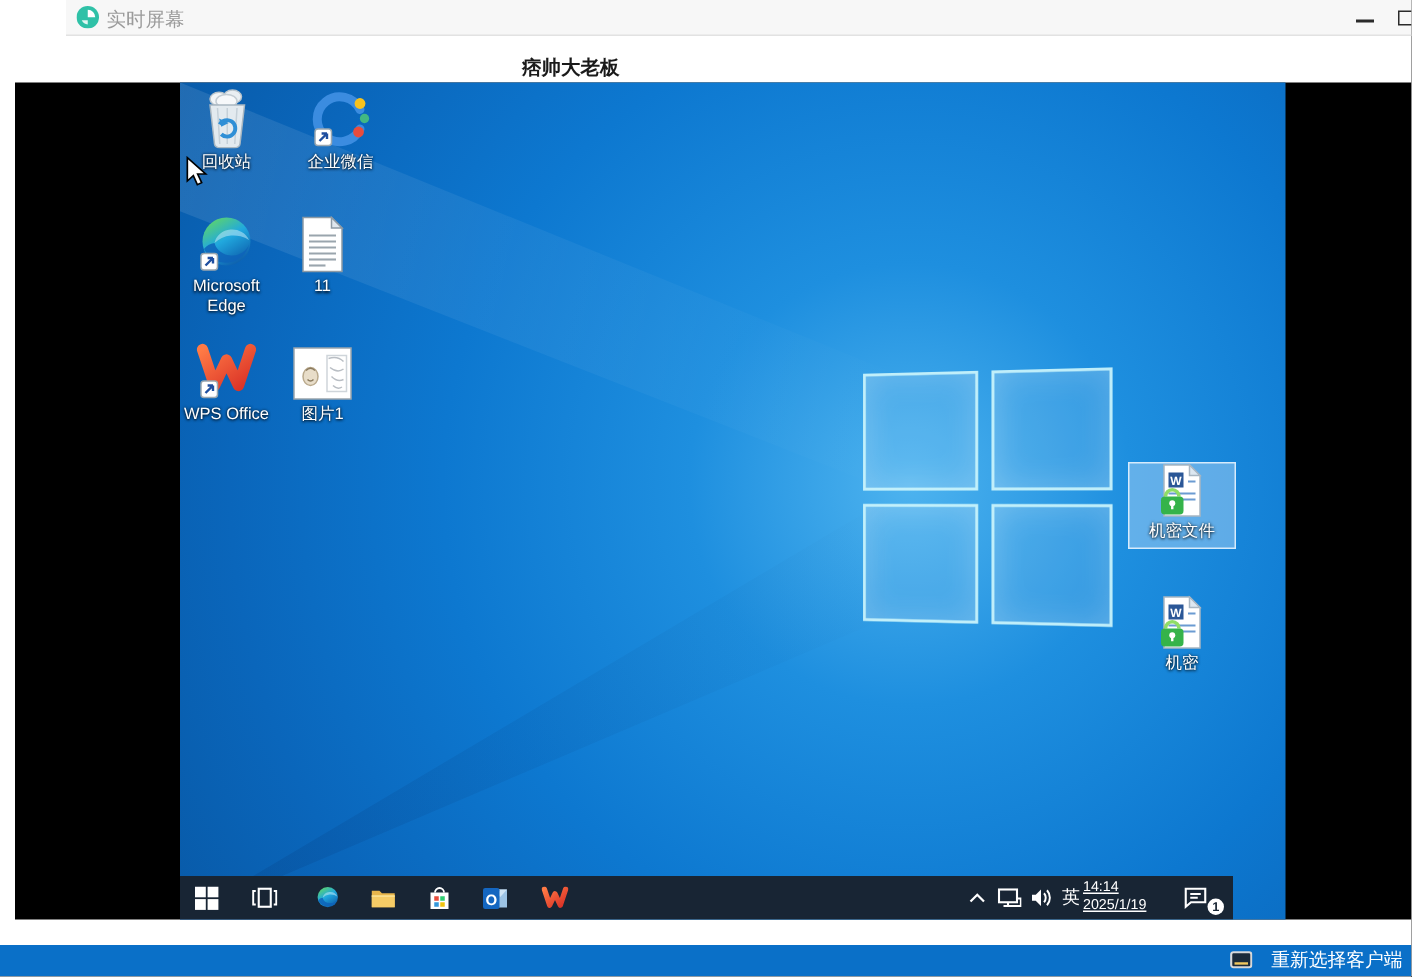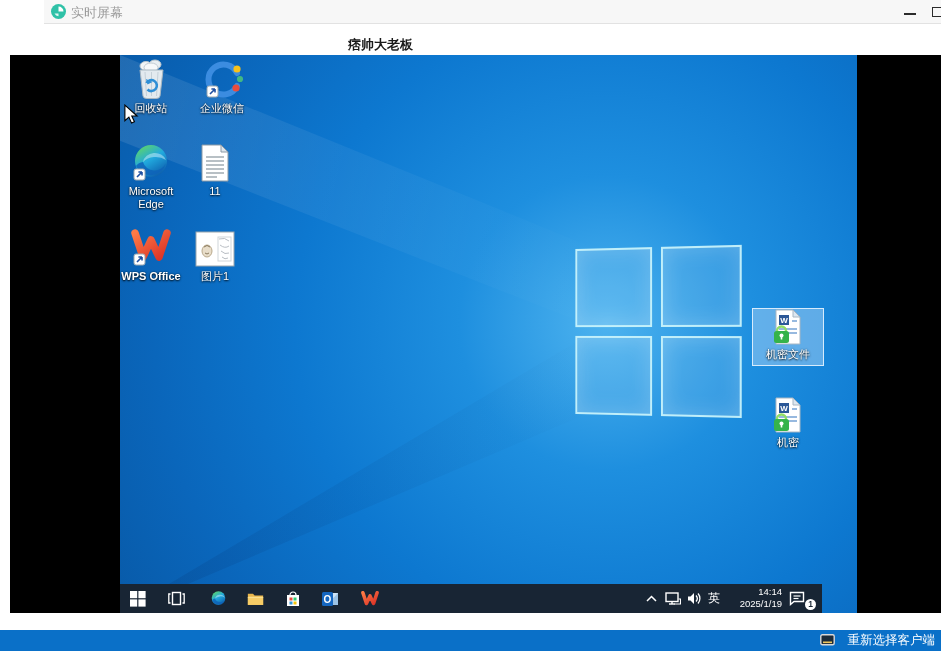--- a/index.html
+++ b/index.html
@@ -36,21 +36,21 @@
   .cell .lbl{margin-top:3px;font-size:11px;color:#fff;text-align:center;line-height:13px;text-shadow:0 1px 2px rgba(0,0,0,0.85),0 0 2px rgba(0,0,0,0.6);}
   .cell.selected{background:rgba(168,209,245,0.50);border:1px solid rgba(235,246,255,0.85);}
 
   
   .cursor{position:absolute;left:112px;top:49px;z-index:50;}
 
   
   .taskbar{position:absolute;left:0;top:529px;width:702px;height:29px;background:#182534;}
   .tb-ic{position:absolute;top:0;width:30px;height:29px;display:flex;align-items:center;justify-content:center;}
   .tray-txt{position:absolute;top:0;height:29px;display:flex;align-items:center;justify-content:center;color:#fff;font-size:12px;}
-  .clock{position:absolute;left:602px;top:2px;width:60px;height:26px;color:#fff;font-size:9.5px;line-height:12px;text-align:right;}
+  .clock{position:absolute;left:602px;top:2px;width:60px;height:26px;color:#fff;font-size:9.5px;line-height:12px;text-align:left;text-decoration:underline;}
   .badge{position:absolute;right:-5px;bottom:3px;width:11px;height:11px;background:#fff;border-radius:50%;color:#182534;font-size:8.5px;font-weight:bold;text-align:center;line-height:11px;}
 
   
   .statusbar{position:absolute;left:0;top:630px;width:941px;height:21px;background:#0a70c8;}
   .reselect{position:absolute;right:6px;top:0;height:21px;display:flex;align-items:center;gap:13px;color:#fff;font-size:12.5px;}
 </style>
 </head>
 <body>
 
 <div id="app">
@@ -92,21 +92,21 @@
             <ellipse cx="18" cy="8.5" rx="7" ry="4.5" fill="#f6f8fa" stroke="#c3ccd3"></ellipse>
             <path d="M7 11 L10 37 Q10.3 39.5 14 39.5 L23 39.5 Q26.7 39.5 27 37 L30 11 Z" fill="#e3eaef" stroke="#a9b7c1"></path>
             <path d="M12 13 L13.5 37 M18.5 13 L18.5 37 M25 13 L23.5 37" stroke="#c5d0d8" fill="none"></path>
             <path d="M13.5 24 a5.5 5.5 0 1 1 1 6.5" stroke="#2f8fd6" stroke-width="2.6" fill="none"></path>
             <path d="M13 20 l1.5 5.5 5-2.5 z" fill="#2f8fd6"></path>
           </svg>
         </div>
         <div class="lbl">回收站</div>
       </div>
 
-      <div class="cell" style="left:53px;top:3px;align-items:flex-end;">
+      <div class="cell" style="left:71px;top:3px;">
         <div class="ibox">
           <svg width="40" height="40" viewBox="0 0 40 40">
             <path d="M33 14 A15 15 0 1 0 33 27" fill="none" stroke="#3b8ce0" stroke-width="6" stroke-linecap="round"></path>
             <circle cx="33" cy="10" r="3.6" fill="#f8c21c"></circle>
             <circle cx="36" cy="20" r="3.1" fill="#42b883"></circle>
             <circle cx="32" cy="29" r="3.6" fill="#e84c3d"></circle>
             <rect x="3" y="27" width="11" height="11" rx="2" fill="#fff" stroke="#9aa7b0"></rect>
             <path d="M6 35 L11 30 M11 30 l-3.6 0 M11 30 l0 3.6" stroke="#1f4fa0" stroke-width="1.6" fill="none"></path>
           </svg>
         </div>
@@ -144,21 +144,21 @@
               <line x1="6" y1="21" x2="24" y2="21"></line>
                 <line x1="6" y1="25" x2="24" y2="25"></line>
               <line x1="6" y1="29" x2="24" y2="29"></line>
                 <line x1="6" y1="33" x2="17" y2="33"></line>
             </g>
           </svg>
         </div>
         <div class="lbl">11</div>
       </div>
 
-      <div class="cell" style="left:-5px;top:171px;font-weight:bold;">
+      <div class="cell" style="left:-5px;top:171px;">
         <div class="ibox">
           <svg width="40" height="40" viewBox="0 0 40 40">
             <defs>
                 <linearGradient id="wg" x1="0" y1="0" x2="1" y2="1">
               <stop offset="0" stop-color="#ff7a45"></stop>
                   <stop offset="1" stop-color="#d93026"></stop>
                 </linearGradient>
               </defs>
             <path d="M4 6 L12 30 L20 13 L28 30 L36 6" fill="none" stroke="url(#wg)" stroke-width="7.5" stroke-linejoin="round" stroke-linecap="round"></path>
             <rect x="3" y="27" width="11" height="11" rx="2" fill="#fff" stroke="#9aa7b0"></rect>

